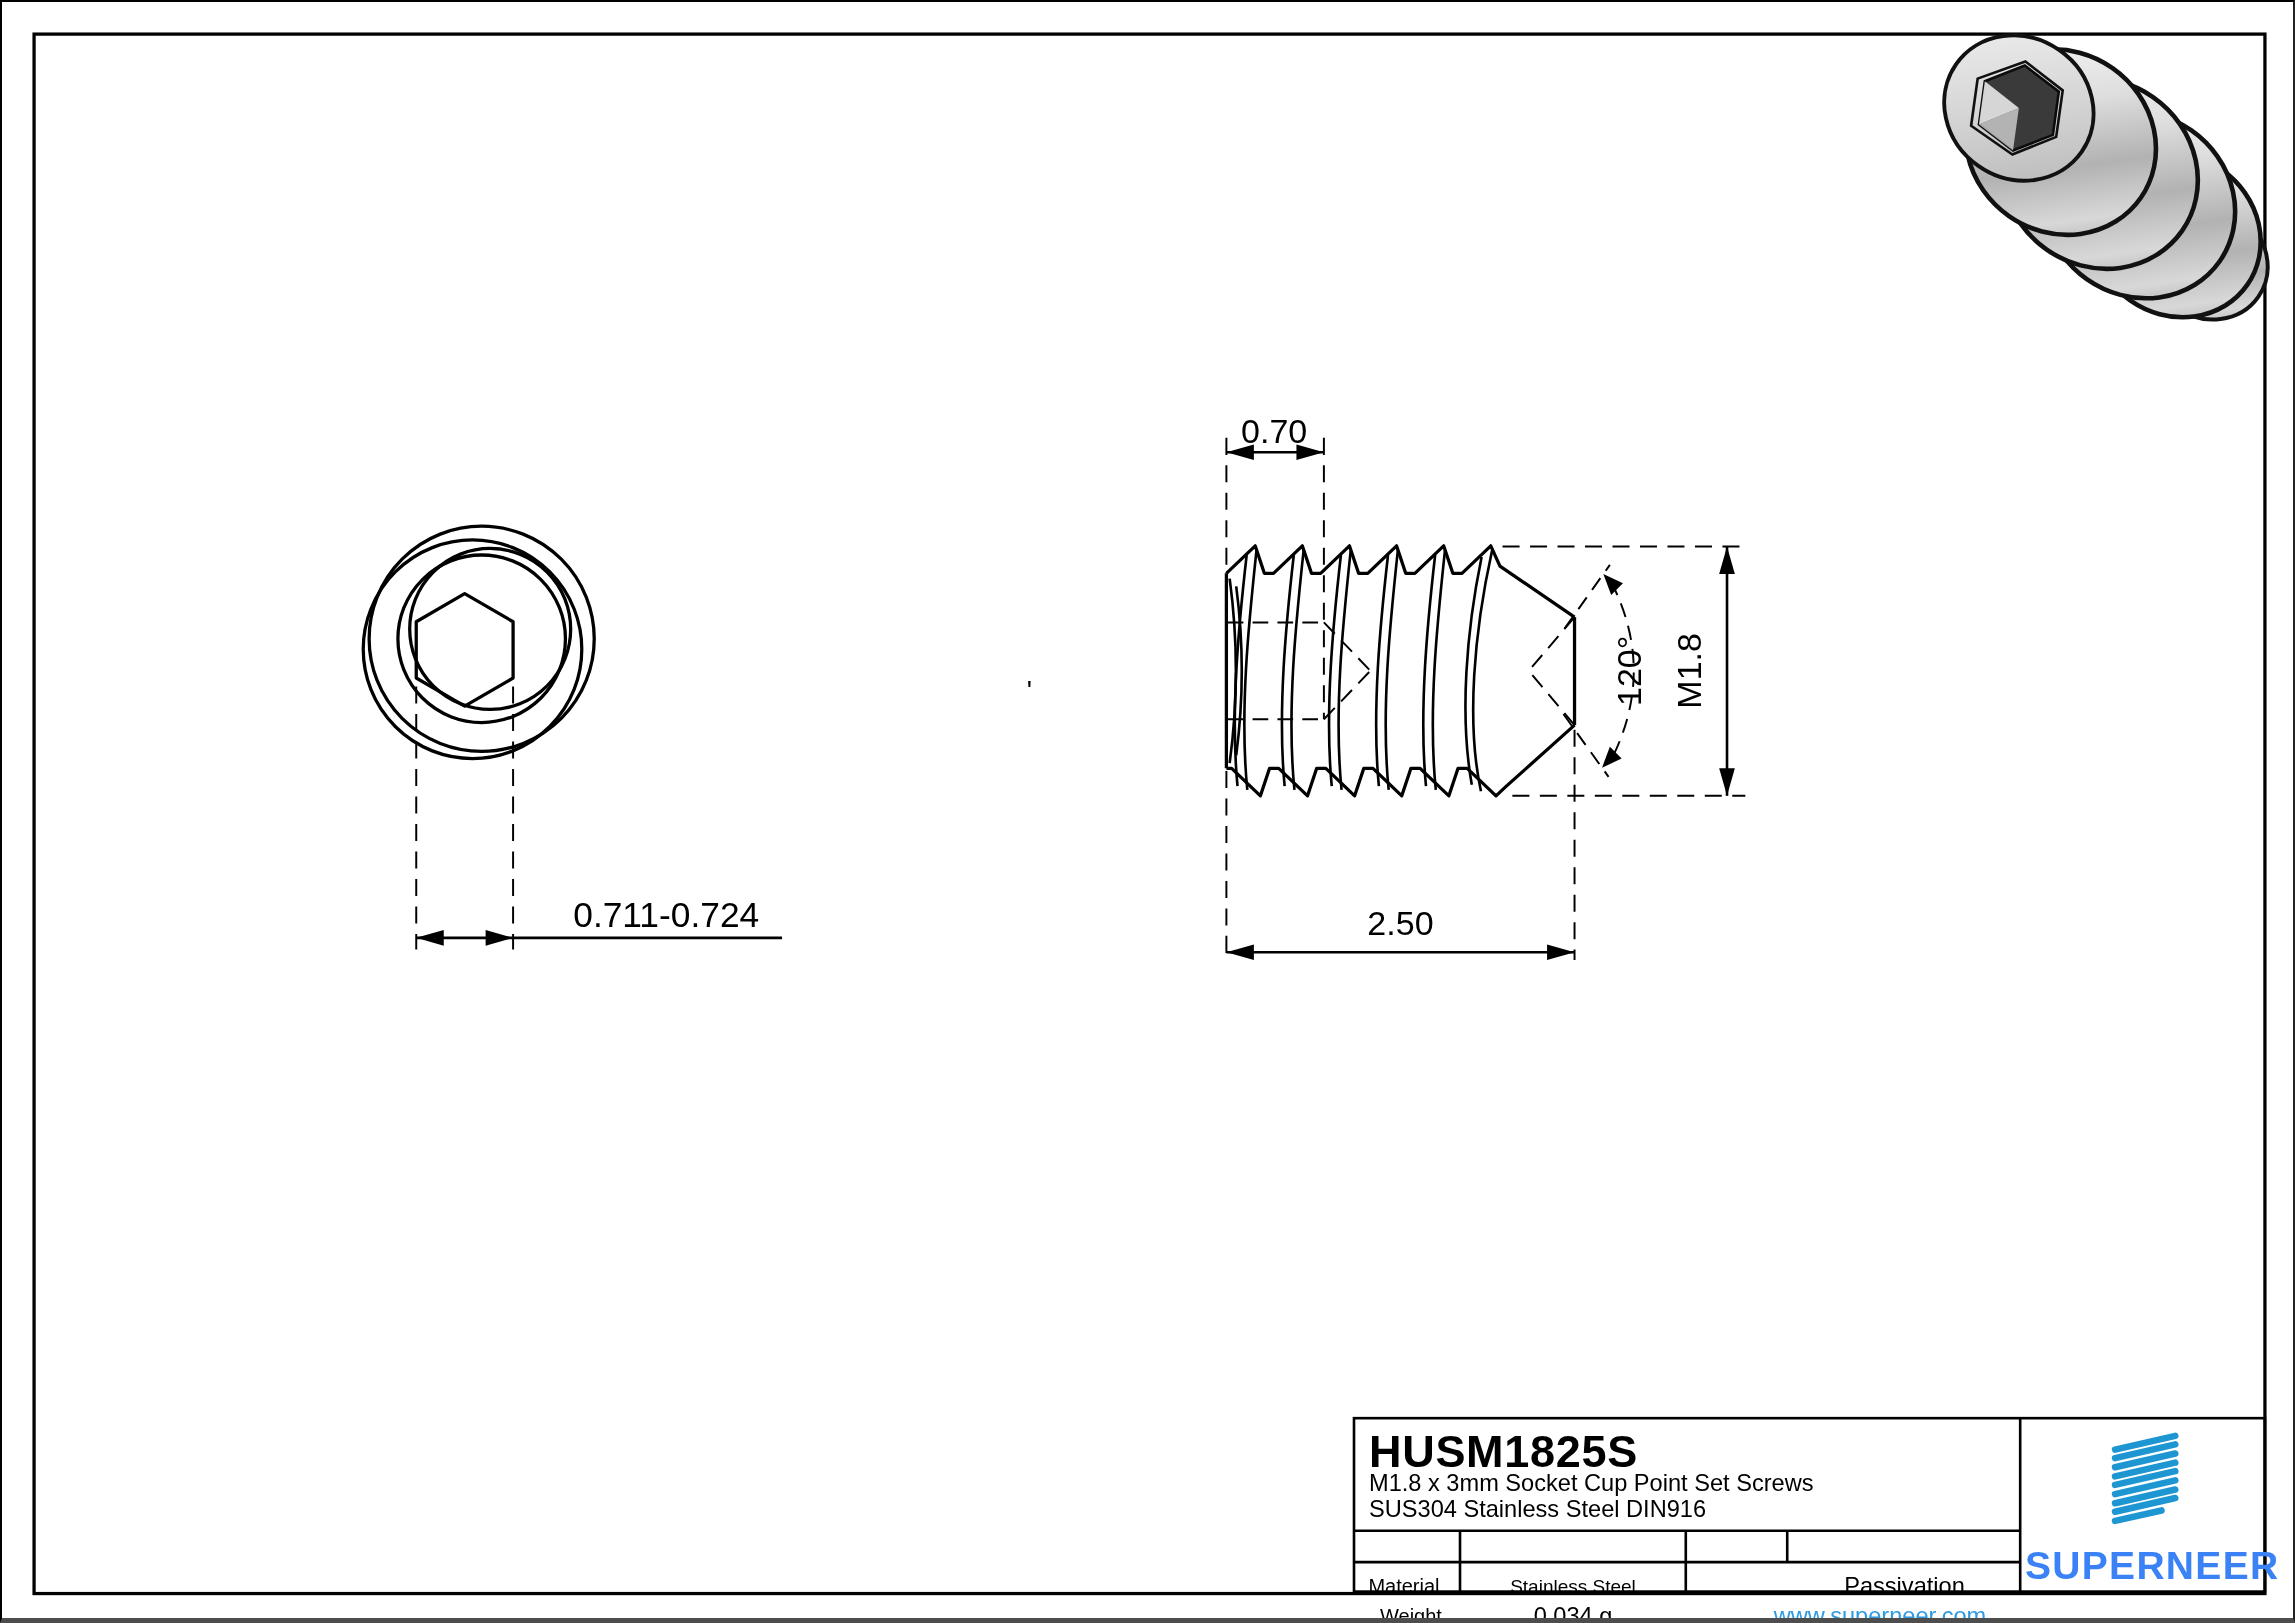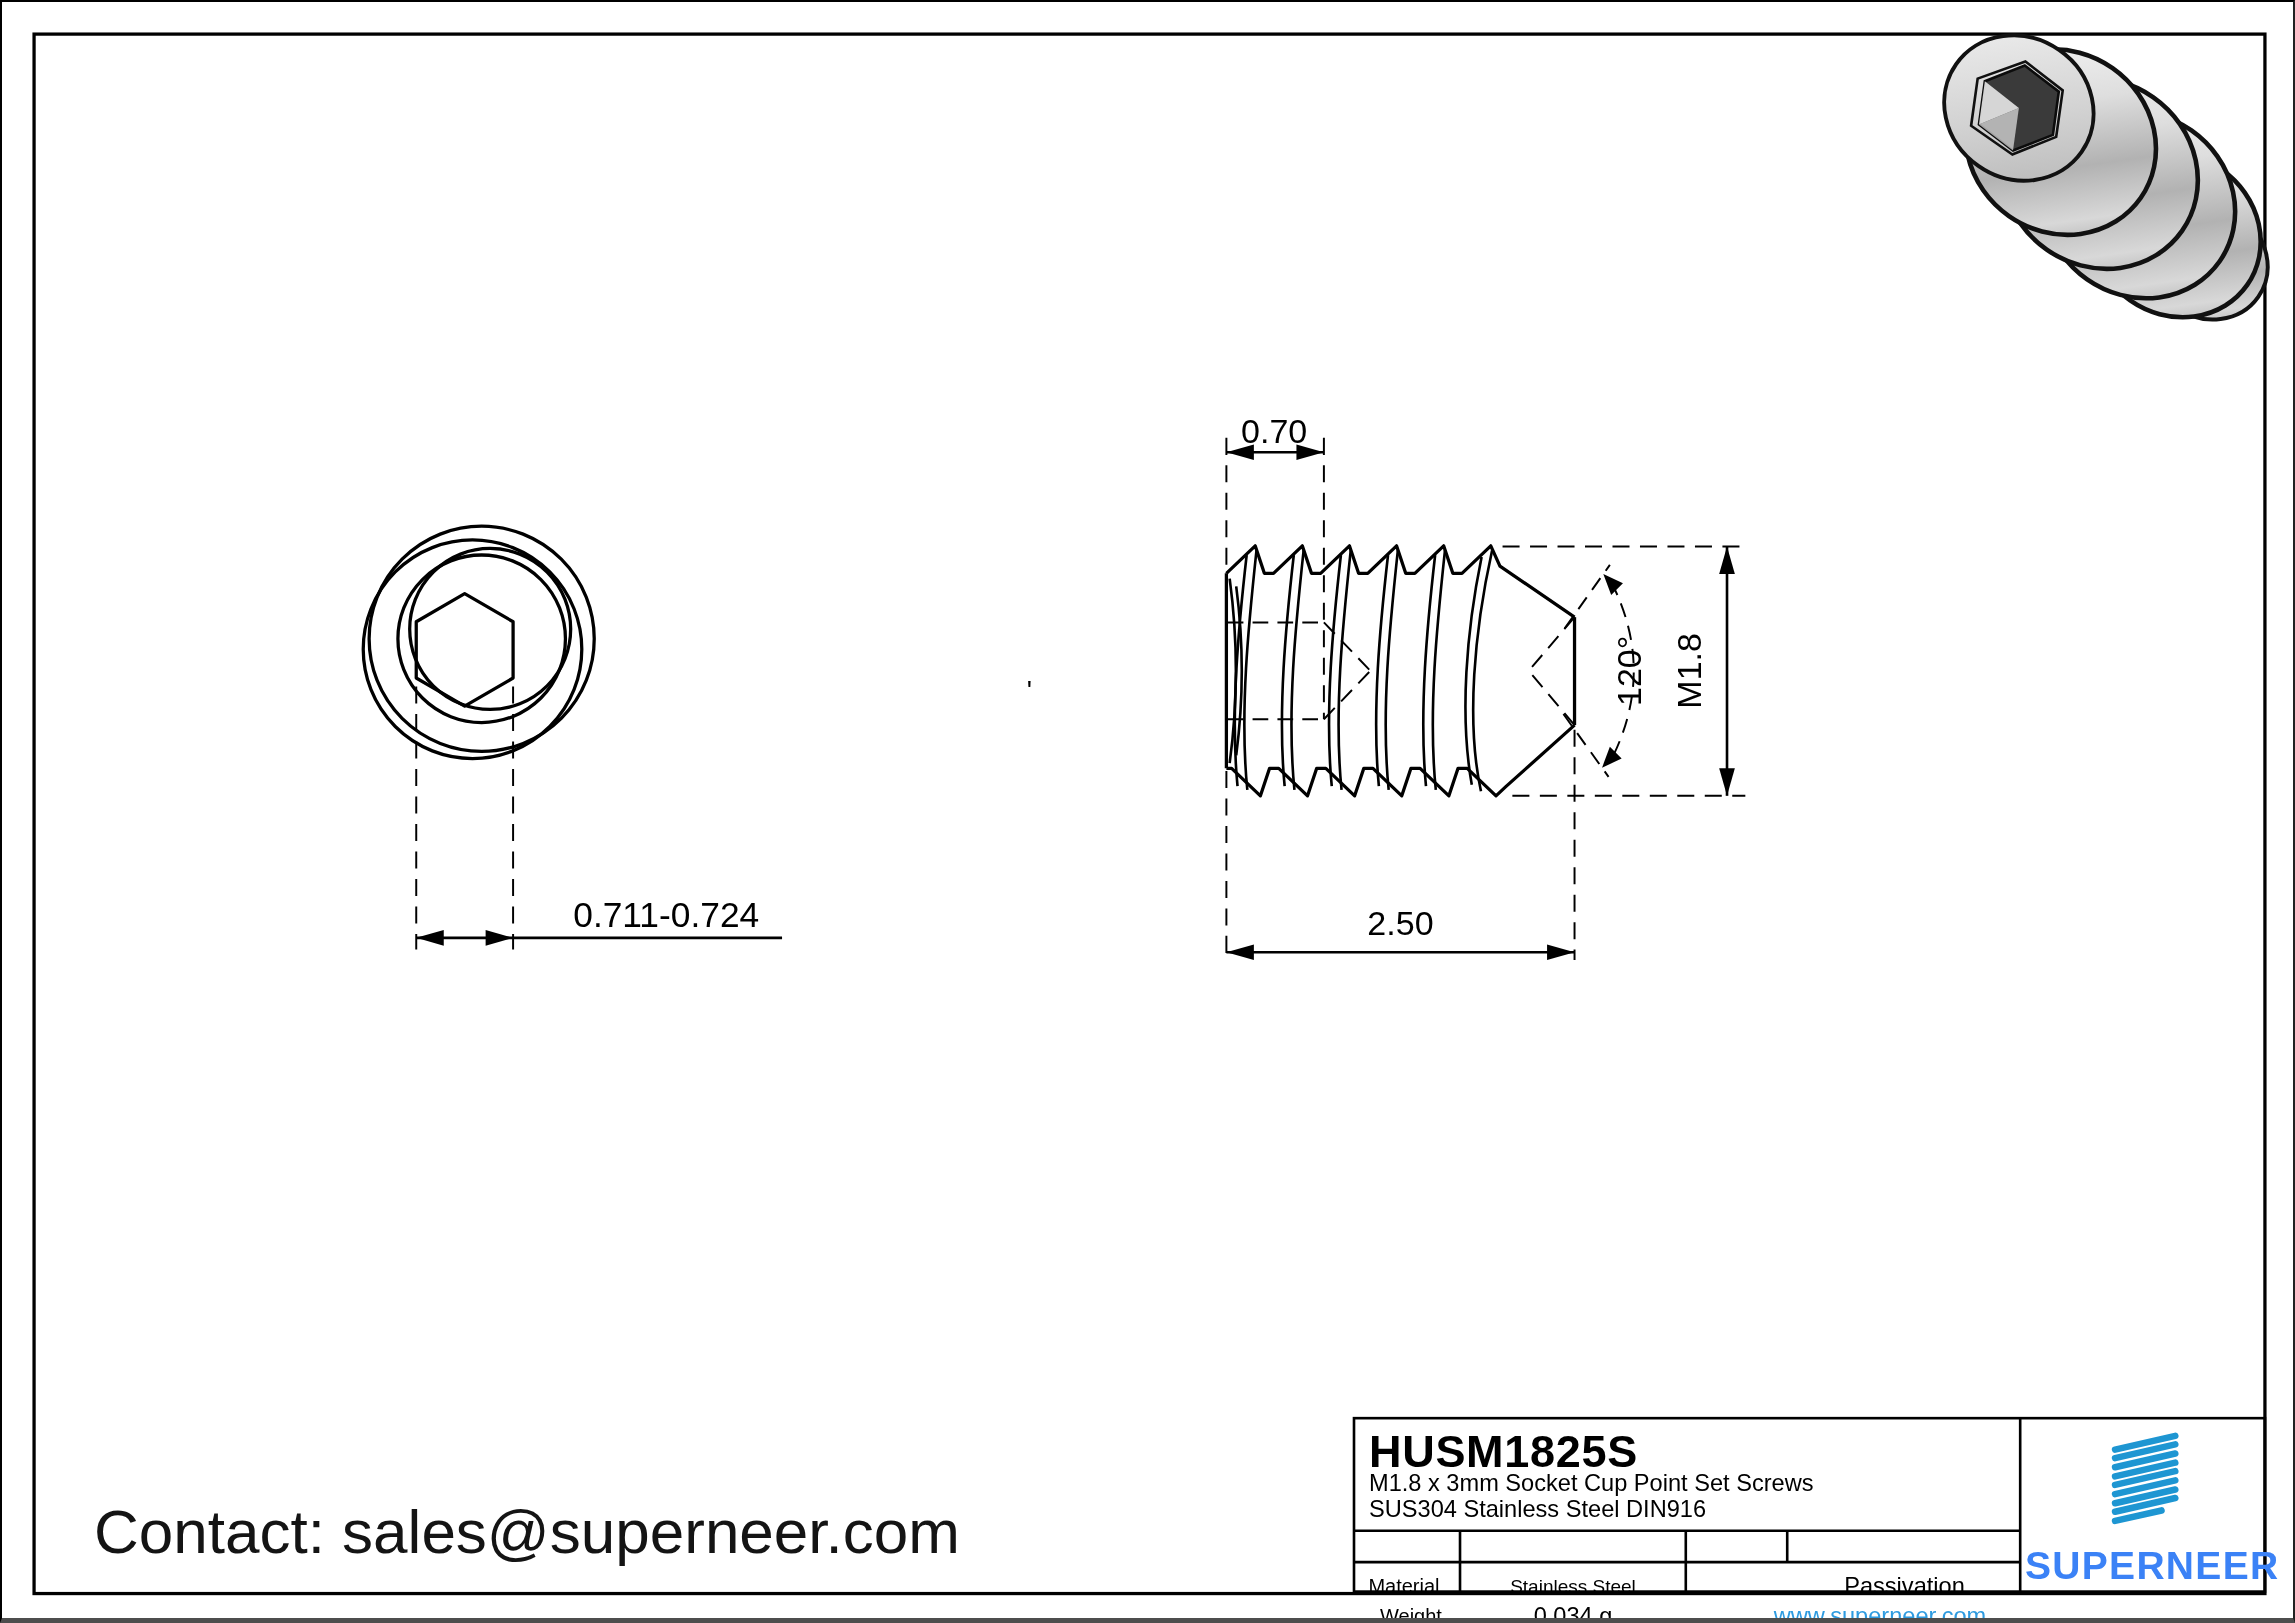--- a/index.html
+++ b/index.html
@@ -187,21 +187,20 @@
       <line x1="3229" y1="2239" x2="3321" y2="2218"></line>
       <line x1="3229" y1="2253" x2="3321" y2="2232"></line>
       <line x1="3229" y1="2266" x2="3321" y2="2245"></line>
       <line x1="3229" y1="2280" x2="3321" y2="2259"></line>
       <line x1="3229" y1="2294" x2="3321" y2="2273"></line>
       <line x1="3229" y1="2307" x2="3321" y2="2286"></line>
       <line x1="3229" y1="2321" x2="3300" y2="2305"></line>
     </g>
   </svg>
 
-  <div class="abs contact">Contact: sales@superneer.com</div>
 
   <div class="abs tb-part">HUSM1825S</div>
   <div class="abs tb-desc1">M1.8 x 3mm Socket Cup Point Set Screws</div>
   <div class="abs tb-desc2">SUS304 Stainless Steel DIN916</div>
 
   <div class="abs cell lbl-material">Material</div>
   <div class="abs cell center val-material">Stainless Steel</div>
   <div class="abs cell lbl-finish">Finish</div>
   <div class="abs cell center val-finish">Passivation</div>
   <div class="abs cell lbl-weight">Weight</div>

